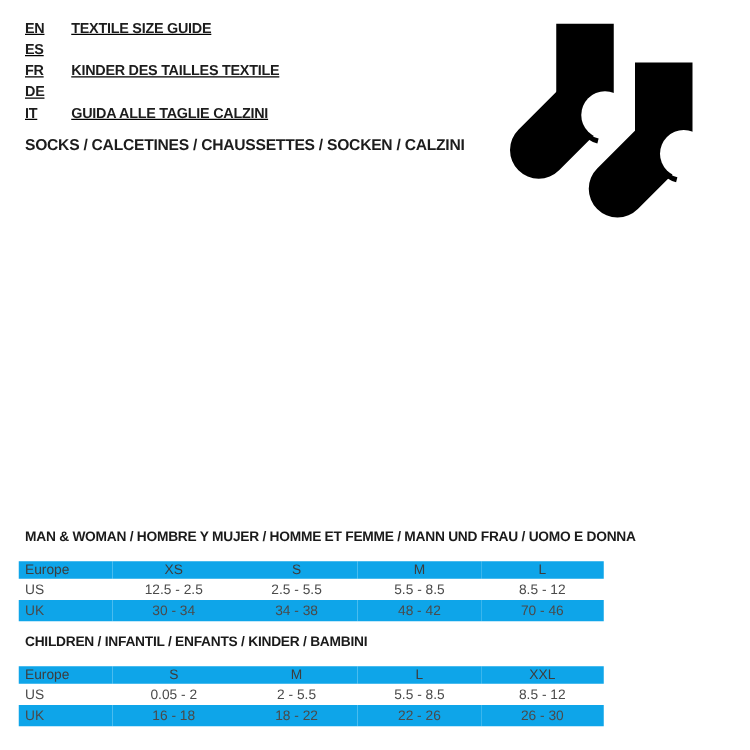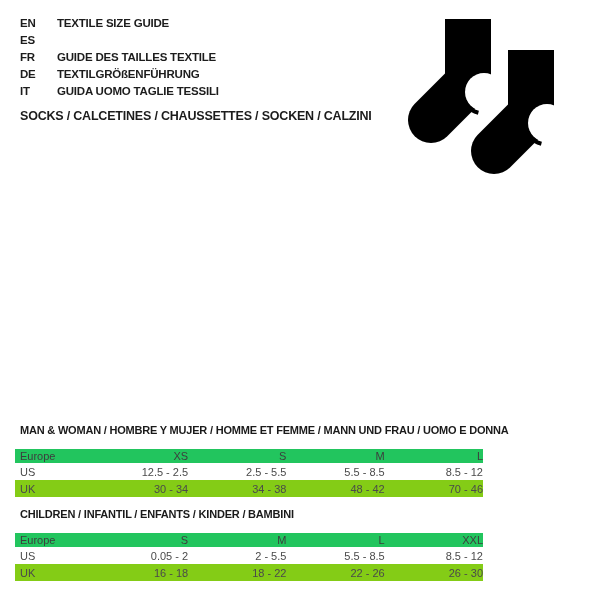--- a/index.html
+++ b/index.html
@@ -7,21 +7,21 @@
   body {
     position:relative;
     width:600px; height:600px;
     background:#ffffff;
     font-family:"Liberation Sans", sans-serif;
     overflow:hidden;
   }
 
   
   .lang-block { position:absolute; left:20px; top:15px; }
-  .lang-row { display:flex; height:17px; line-height:17px; }
+  .lang-row { display:flex; height:17px; line-height:17px;text-decoration:underline; }
   .lang-code {
     width:37px; font-size:11.5px; font-weight:bold; color:#1c1c1c;
     letter-spacing:-0.2px;
   }
   .lang-label {
     font-size:11.5px; font-weight:bold; color:#1c1c1c;
     letter-spacing:-0.2px; white-space:nowrap;
   }
 
   
@@ -42,50 +42,49 @@
     margin-left:5px; height:13px; line-height:13px;
     font-size:11px; font-weight:bold; color:#1a1a1a;
     letter-spacing:-0.2px; white-space:nowrap;
     margin-bottom:12px;
   }
   table.size-table { width:468px; border-collapse:collapse; table-layout:fixed; }
   table.size-table col.c0 { width:16%; }
   table.size-table col.cn { width:21%; }
   table.size-table th, table.size-table td {
     font-size:11px; font-weight:normal; color:#4a4a4a;
-    text-align:right; padding:0; white-space:nowrap;
+    text-align:center; padding:0; white-space:nowrap;
   }
-  table.size-table thead tr { height:14px; background:#22c55e; }
+  table.size-table thead tr { height:14px; background:#0ea5e9; }
   table.size-table thead th { color:#3d3d3d; line-height:14px; }
   table.size-table tbody tr { height:17px;margin-left:40px; }
-  table.size-table tbody tr.row-alt { background:#84cc16; }
+  table.size-table tbody tr.row-alt { background:#0ea5e9; }
   table.size-table .col-label { text-align:left; padding-left:5px; }
 </style>
 </head>
 <body>
 
 <div class="lang-block">
   <div class="lang-row">
     <span class="lang-code">EN</span>
     <span class="lang-label">TEXTILE SIZE GUIDE</span>
   </div>
   <div class="lang-row">
     <span class="lang-code">ES</span>
   </div>
   <div class="lang-row">
     <span class="lang-code">FR</span>
-    <span class="lang-label">GUIDE DES TAILLES TEXTILE</span>
+    <span class="lang-label">KINDER DES TAILLES TEXTILE</span>
   </div>
   <div class="lang-row">
     <span class="lang-code">DE</span>
-    <span class="lang-label">TEXTILGRÖßENFÜHRUNG</span>
   </div>
   <div class="lang-row">
     <span class="lang-code">IT</span>
-    <span class="lang-label">GUIDA UOMO TAGLIE TESSILI</span>
+    <span class="lang-label">GUIDA ALLE TAGLIE CALZINI</span>
   </div>
 </div>
 
 <div class="category-line">SOCKS / CALCETINES / CHAUSSETTES / SOCKEN / CALZINI</div>
 
 <svg class="socks-icon" viewBox="0 0 170 180" xmlns="http://www.w3.org/2000/svg" aria-hidden="true">
   <g>
     <rect x="45" y="9" width="46" height="70" fill="#000"></rect>
     <path d="M68,73 L31,110" stroke="#000" stroke-width="46" stroke-linecap="round" fill="none"></path>
     <circle cx="84" cy="82" r="19" fill="#fff"></circle>

